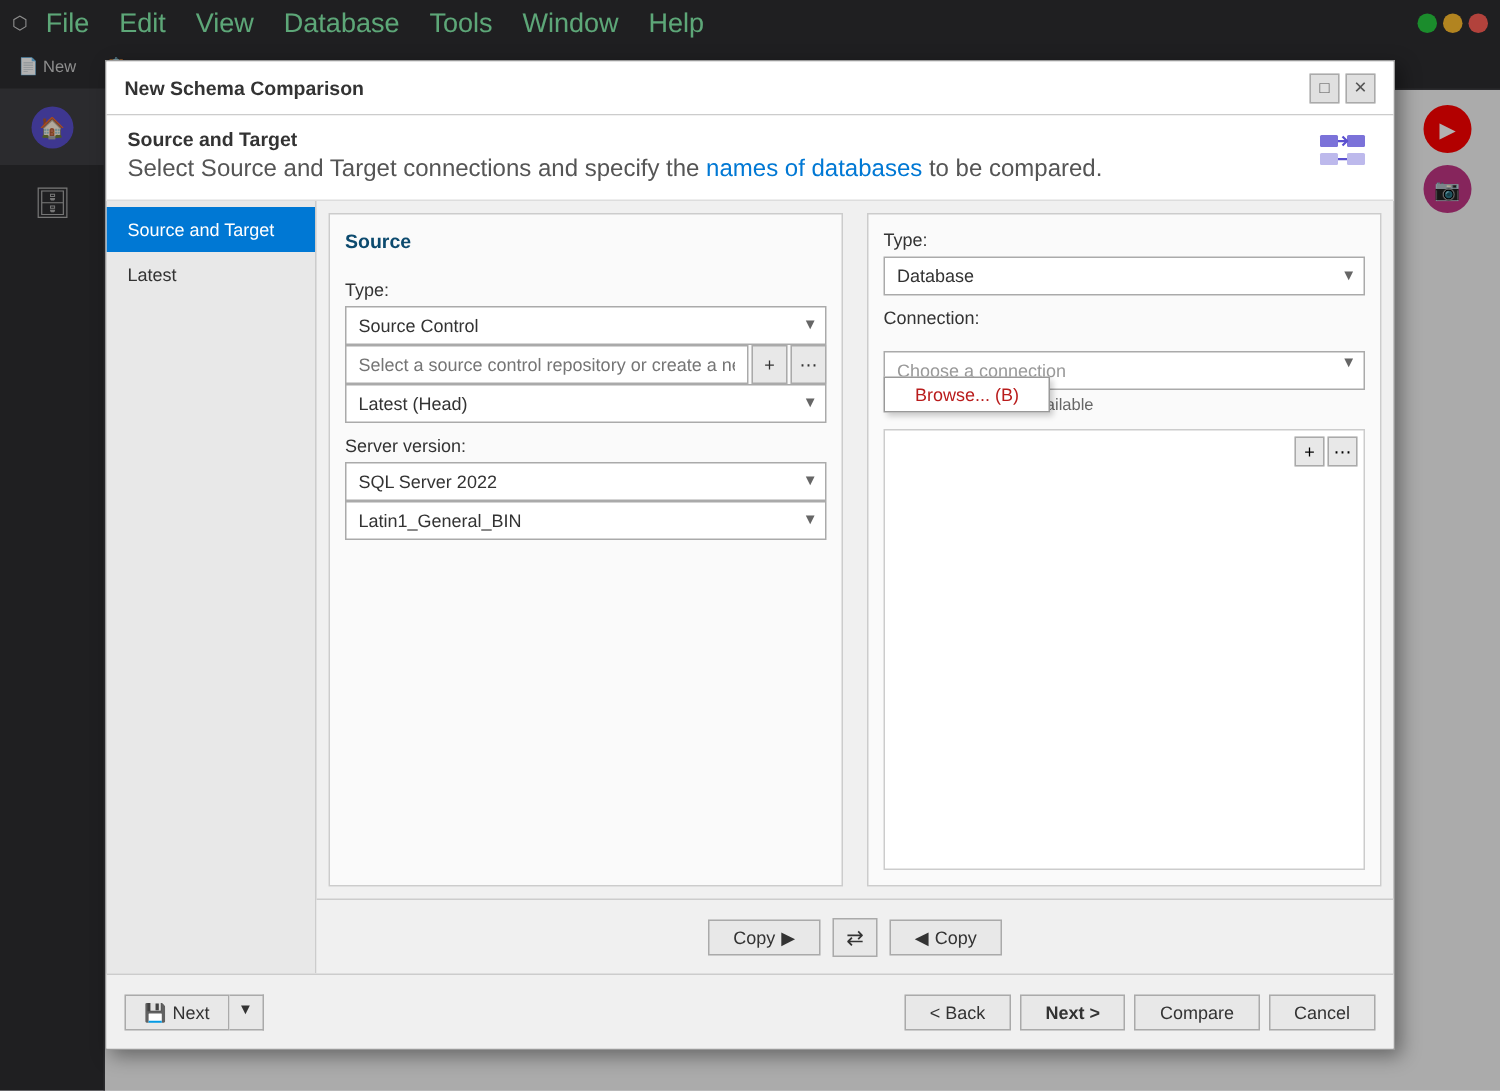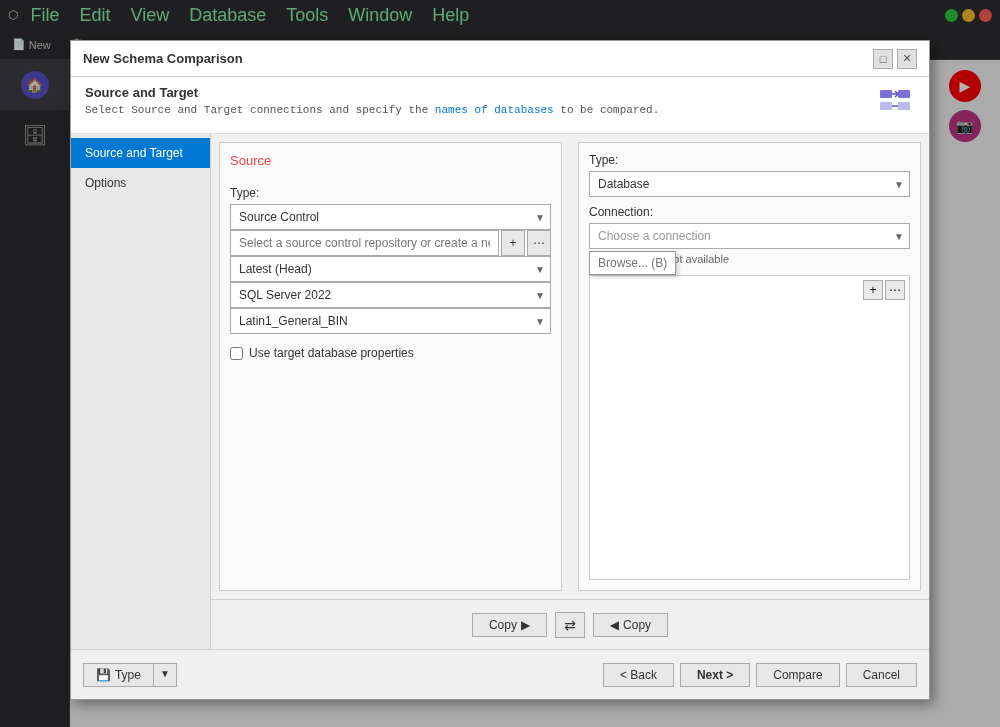--- a/index.html
+++ b/index.html
@@ -59,21 +59,21 @@
     .dialog-titlebar {
       background: #fff; border-bottom: 1px solid #ccc; padding: 6px 12px;
       display: flex; align-items: center; justify-content: space-between;
       height: 36px;
     }
     .dialog-title { font-size: 13px; font-weight: bold; color: #333; }
     .dialog-header-bar {
       background: #fff; border-bottom: 1px solid #ddd; padding: 8px 14px;
     }
     .dialog-header-bar h2 { font-size: 13px; font-weight: bold; color: #333; margin-bottom: 4px; }
-    .dialog-header-bar p { font-size: 11px; color: #555; font-family: Liberation Mono, monospace; }
+    .dialog-header-bar p { font-size: 16px; color: #555; }
     .dialog-header-bar p span.highlight { color: #0078d4; }
 
     
     .dialog-body {
       display: flex; flex: 1; overflow: hidden;
     }
     .dialog-nav {
       width: 140px; background: #e8e8e8; border-right: 1px solid #ccc;
       padding-top: 4px;
     }
@@ -87,21 +87,21 @@
     }
 
     
     .panels {
       display: flex; flex: 1; gap: 0;
     }
     .panel {
       flex: 1; border: 1px solid #ccc; background: #fafafa; margin: 8px;
       display: flex; flex-direction: column; padding: 10px;
     }
-    .panel-title { font-size: 13px; font-weight: normal; color: #ef4444; margin-bottom: 10px; }
+    .panel-title { font-size: 13px; font-weight: bold; color: #0c4a6e; margin-bottom: 10px; }
     .field-label { font-size: 12px; color: #333; margin-bottom: 4px; margin-top: 8px; }
     .field-label:first-of-type { margin-top: 0; }
 
     .select-wrapper {
       position: relative; width: 100%;
     }
     .select-control {
       width: 100%; padding: 4px 24px 4px 8px; border: 1px solid #aaa;
       background: white; font-size: 12px; color: #333; appearance: none;
       -webkit-appearance: none; cursor: pointer; height: 26px;
@@ -128,26 +128,26 @@
       display: flex; align-items: center; gap: 6px; margin-top: 12px;
     }
     .checkbox-row input[type=checkbox] { margin: 0; }
     .checkbox-row label { font-size: 12px; color: #333; }
 
     
     .connection-wrapper { position: relative; }
     .connection-dropdown {
       width: 100%; padding: 4px 24px 4px 8px; border: 1px solid #aaa;
       background: white; font-size: 12px; color: #999; appearance: none;
-      -webkit-appearance: none; cursor: pointer; height: 26px;
+      -webkit-appearance: none; cursor: pointer; height: 26px; margin-top: 11px;
     }
     .tooltip-popup {
       position: absolute; top: 28px; left: 0; background: #fff;
-      border: 1px solid #999; padding: 4px 8px; font-size: 12px;
-      color: #737373; white-space: nowrap; z-index: 300; box-shadow: 2px 2px 4px rgba(0,0,0,0.2);
+      border: 1px solid #999; padding: 4px 20px; font-size: 12px;
+      color: #b91c1c; white-space: nowrap; z-index: 300; box-shadow: 2px 2px 4px rgba(0,0,0,0.2);
     }
 
     
     .action-bar {
       height: 50px; border-top: 1px solid #ccc; background: #f0f0f0;
       display: flex; align-items: center; justify-content: center; gap: 8px;
       padding: 0 20px;
     }
     .copy-btn-left, .copy-btn-right {
       padding: 4px 16px; border: 1px solid #aaa; background: #e8e8e8;
@@ -291,21 +291,21 @@
           </svg>
         </div>
       </div>
     </div>
   </div>
 
   <div class="dialog-body">
 
     <div class="dialog-nav">
       <div class="nav-item active">Source and Target</div>
-      <div class="nav-item">Options</div>
+      <div class="nav-item">Latest</div>
     </div>
 
     <div class="dialog-content">
       <div class="panels">
 
         <div class="panel">
           <div class="panel-title">Source</div>
 
           <div class="field-label">Type:</div>
           <div class="select-wrapper">
@@ -322,40 +322,37 @@
             <div class="repo-btn">⋯</div>
           </div>
 
           <div class="select-wrapper">
             <select class="select-control">
               <option>Latest (Head)</option>
             </select>
             <span class="select-arrow">▼</span>
           </div>
 
+          <div class="field-label">Server version:</div>
           <div class="select-wrapper">
             <select class="select-control">
               <option>SQL Server 2022</option>
               <option>SQL Server 2019</option>
               <option>SQL Server 2017</option>
             </select>
             <span class="select-arrow">▼</span>
           </div>
 
           <div class="select-wrapper">
             <select class="select-control">
               <option>Latin1_General_BIN</option>
             </select>
             <span class="select-arrow">▼</span>
           </div>
 
-          <div class="checkbox-row">
-            <input type="checkbox" id="use-target" style="">
-            <label for="use-target">Use target database properties</label>
-          </div>
         </div>
 
         <div class="panel">
 
           <div class="field-label">Type:</div>
           <div class="select-wrapper">
             <select class="select-control">
               <option>Database</option>
               <option>Source Control</option>
             </select>
@@ -395,21 +392,21 @@
           <span>Copy</span>
         </div>
       </div>
     </div>
   </div>
 
   <div class="dialog-footer">
     <div style="display:flex;">
       <div class="save-btn">
         <span>💾</span>
-        <span>Type</span>
+        <span>Next</span>
       </div>
       <div class="save-dropdown">▼</div>
     </div>
     <div class="footer-right">
       <div class="footer-btn">&lt; Back</div>
       <div class="footer-btn primary">Next &gt;</div>
       <div class="footer-btn">Compare</div>
       <div class="footer-btn">Cancel</div>
     </div>
   </div>

